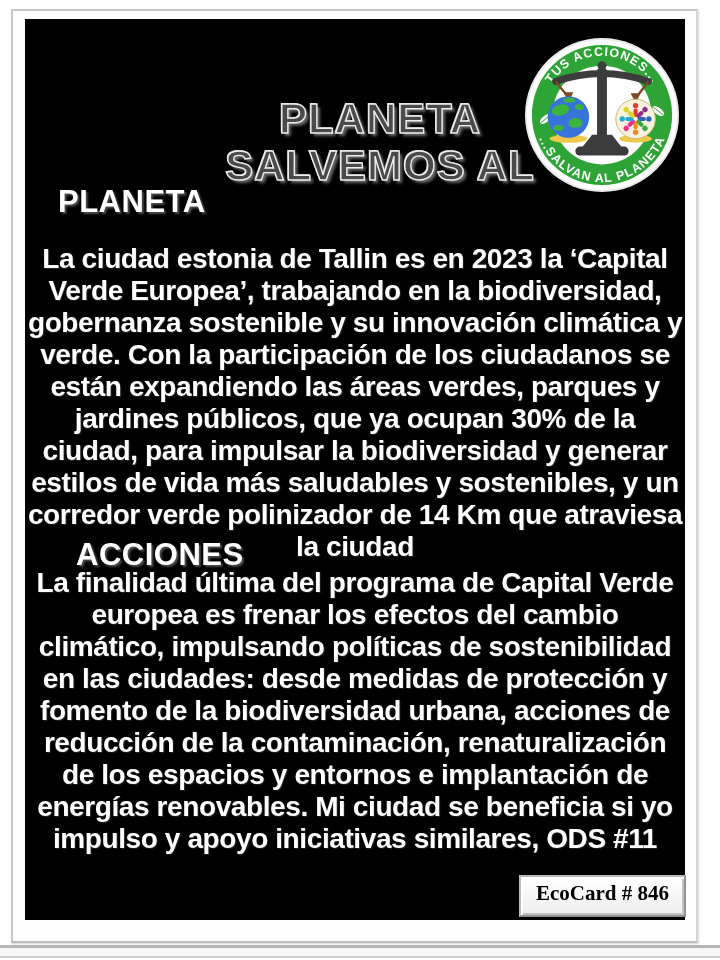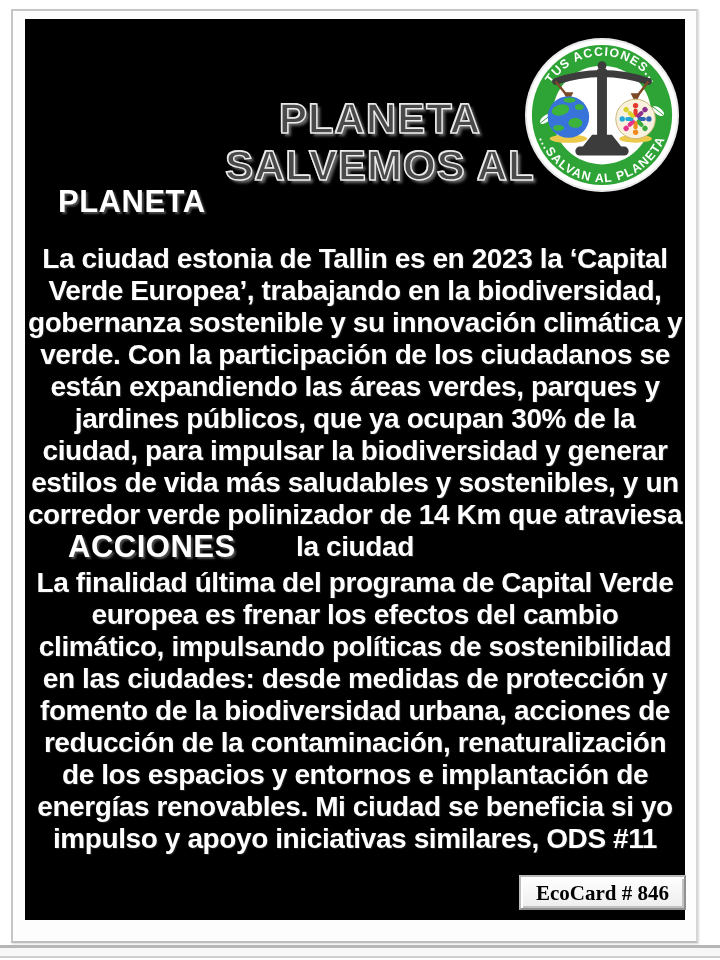--- a/index.html
+++ b/index.html
@@ -57,21 +57,21 @@
   
   .logo{position:absolute;top:17px;left:498px;width:158px;height:158px;}
   .arc-text{font-family:"Liberation Sans",sans-serif;font-weight:bold;font-size:12.5px;letter-spacing:1.2px;fill:#ffffff;}
   
   .badge{
     position:absolute;top:856px;left:494px;
     font-family:"Liberation Serif", serif;font-weight:bold;font-size:21px;color:#000;
     background:linear-gradient(180deg,#ffffff 0%,#ededed 100%);
     border:2px solid #909090;border-top-color:#b9b9b9;border-left-color:#bdbdbd;
     box-shadow:inset 2px 2px 0 #ffffff, inset -2px -2px 0 #c2c2c2;
-    padding:4px 15px 2px 15px;white-space:nowrap;
+    padding:4px 15px 9px 15px;white-space:nowrap;
   }
 </style>
 </head>
 <body>
 
 <div class="bevel-frame"></div>
 <div class="bottom-groove"></div>
 
 <div class="panel">
 
@@ -168,17 +168,17 @@
             <circle cy="-13.5" r="2.7"></circle>
             <rect x="-2.1" y="-10.5" width="4.2" height="8.5" rx="2.1"></rect>
           </g>
       </g>
     </g>
   </svg>
 
   <h2 class="sec-heading h-hechos" style="margin:0;">PLANETA</h2>
   <p class="body-text p-hechos" style="margin:0;">La ciudad estonia de Tallin es en 2023 la ‘Capital Verde Europea’, trabajando en la biodiversidad, gobernanza sostenible y su innovación climática y verde. Con la participación de los ciudadanos se están expandiendo las áreas verdes, parques y jardines públicos, que ya ocupan 30% de la ciudad, para impulsar la biodiversidad y generar estilos de vida más saludables y sostenibles, y un corredor verde polinizador de 14 Km que atraviesa la ciudad</p>
 
-  <h2 class="sec-heading h-acciones" style="margin:8px;">ACCIONES</h2>
+  <h2 class="sec-heading h-acciones" style="margin:16px;">ACCIONES</h2>
   <p class="body-text p-acciones" style="margin:0;">La finalidad última del programa de Capital Verde europea es frenar los efectos del cambio climático, impulsando políticas de sostenibilidad en las ciudades: desde medidas de protección y fomento de la biodiversidad urbana, acciones de reducción de la contaminación, renaturalización de los espacios y entornos e implantación de energías renovables. Mi ciudad se beneficia si yo impulso y apoyo iniciativas similares, ODS #11</p>
 
   <div class="badge">EcoCard # 846</div>
 </div>
 
 </body></html>

